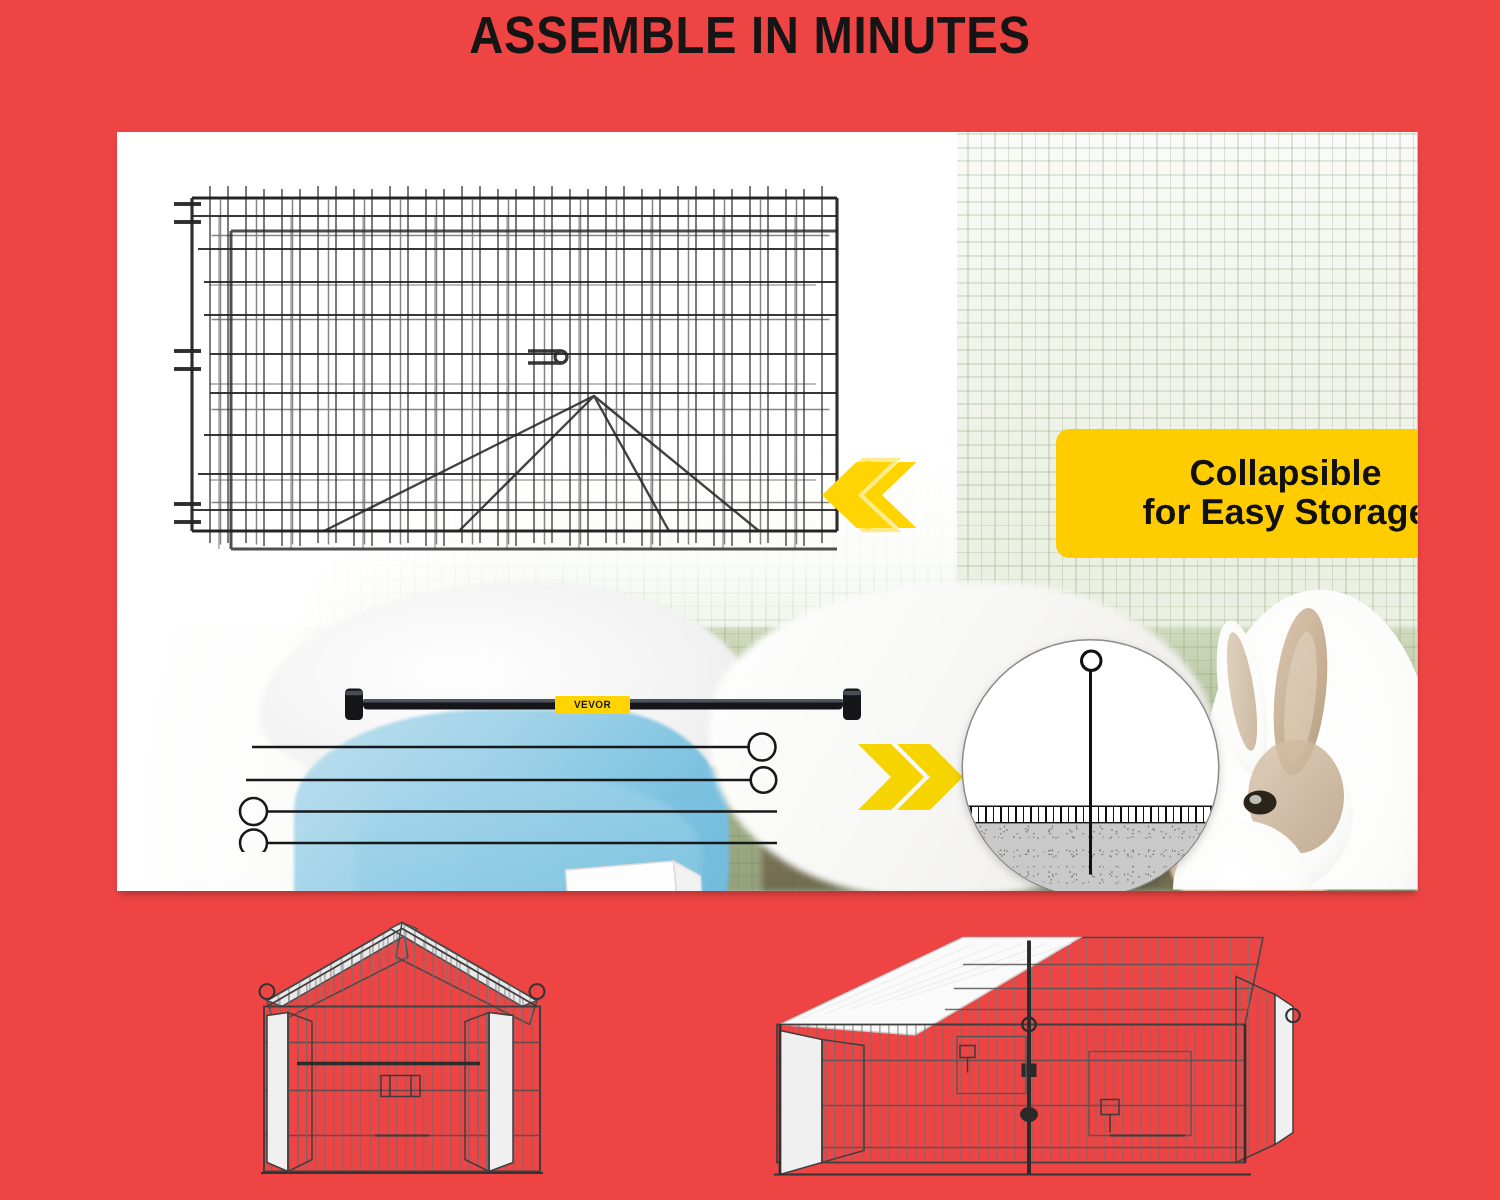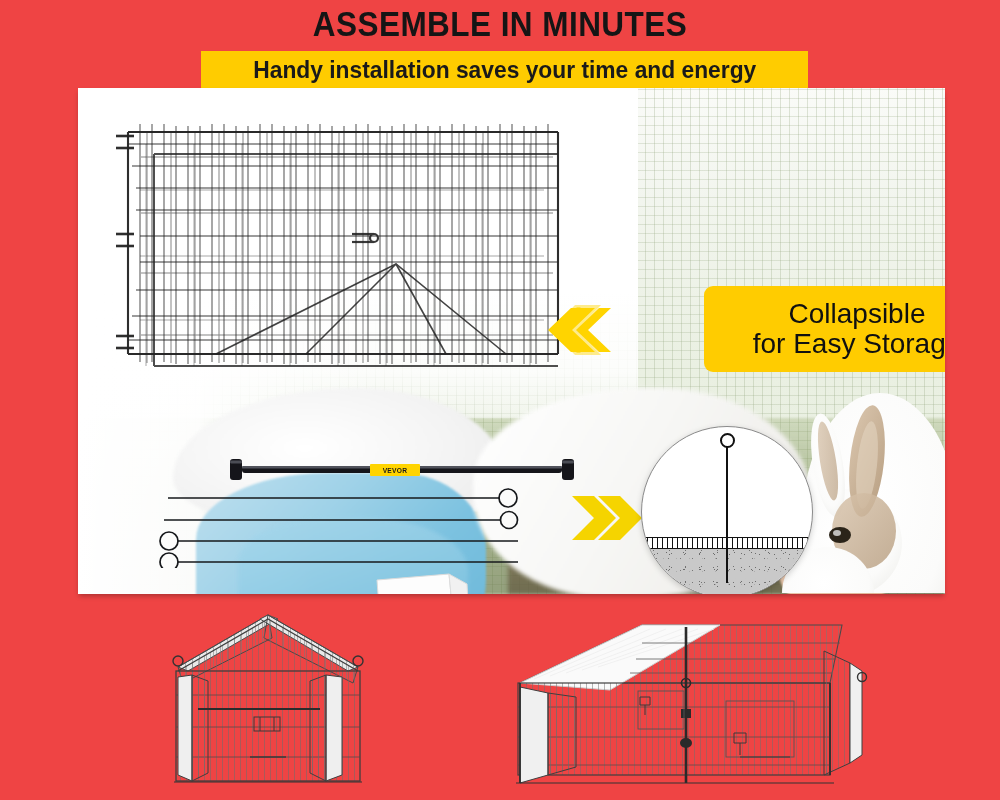--- a/index.html
+++ b/index.html
@@ -108,21 +108,21 @@
   .chev{ position:absolute; }
   .chev svg{ display:block; }
 
   
   .callout{
     position:absolute; left:626px; top:198px; width:306px; height:86px;
     background:#FFCC00; border-radius:9px;
     display:flex; flex-direction:column; align-items:center; justify-content:center;
     line-height:1.08;
   }
-  .callout div{ font-weight:normal; font-size:28px; color:#101010; white-space:nowrap; }
+  .callout div{ font-weight:bold; font-size:24px; color:#101010; white-space:nowrap; }
 
   
   .bar{ position:absolute; left:150px; top:368px; width:348px; height:28px; }
   .vevor-tag{
     position:absolute; left:142px; top:8px; width:50px; height:12px;
     background:#FFD400; display:flex; align-items:center; justify-content:center;
     border-radius:1px;
   }
   .vevor-tag span{
     font-size:7px; font-weight:bold; color:#1b1b1b; letter-spacing:.3px;
@@ -190,23 +190,20 @@
   .shotL{ position:absolute; left:150px; top:605px; width:290px; height:185px; }
   .shotR{ position:absolute; left:490px; top:605px; width:400px; height:185px; }
   .shot svg{ display:block; }
 </style>
 </head>
 <body>
 
 <div class="stage">
 
   <div class="headline">ASSEMBLE IN MINUTES</div>
-  <div class="subbar">
-    <span>Handy installation saves your time and energy</span>
-  </div>
 
   <div class="photo">
     <div class="mesh"></div>
     <div class="grassband"></div>
     <div class="dirtband"></div>
     <div class="whitewash"></div>
     <div class="whitewash2"></div>
 
     <div class="person-top"></div>
     <div class="jeans"></div>

